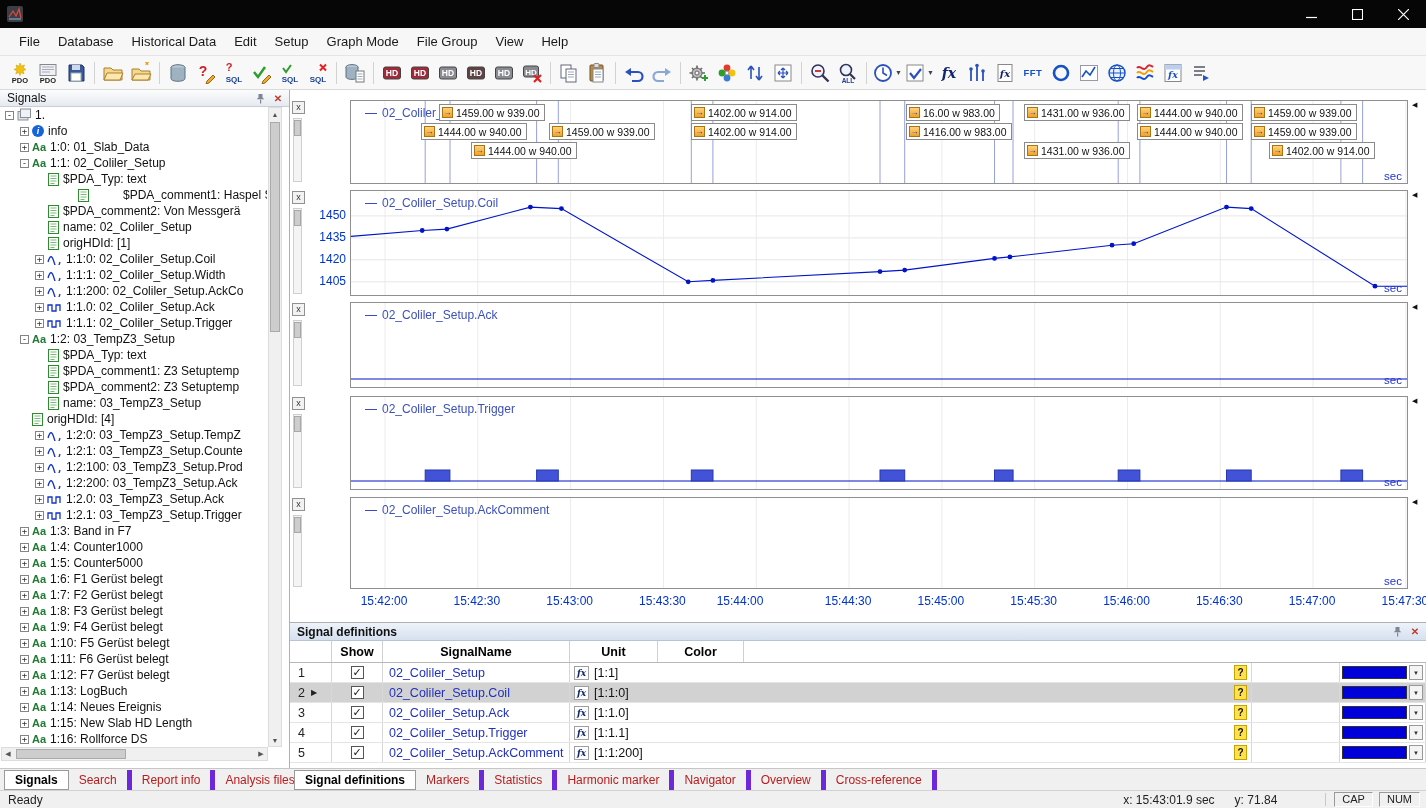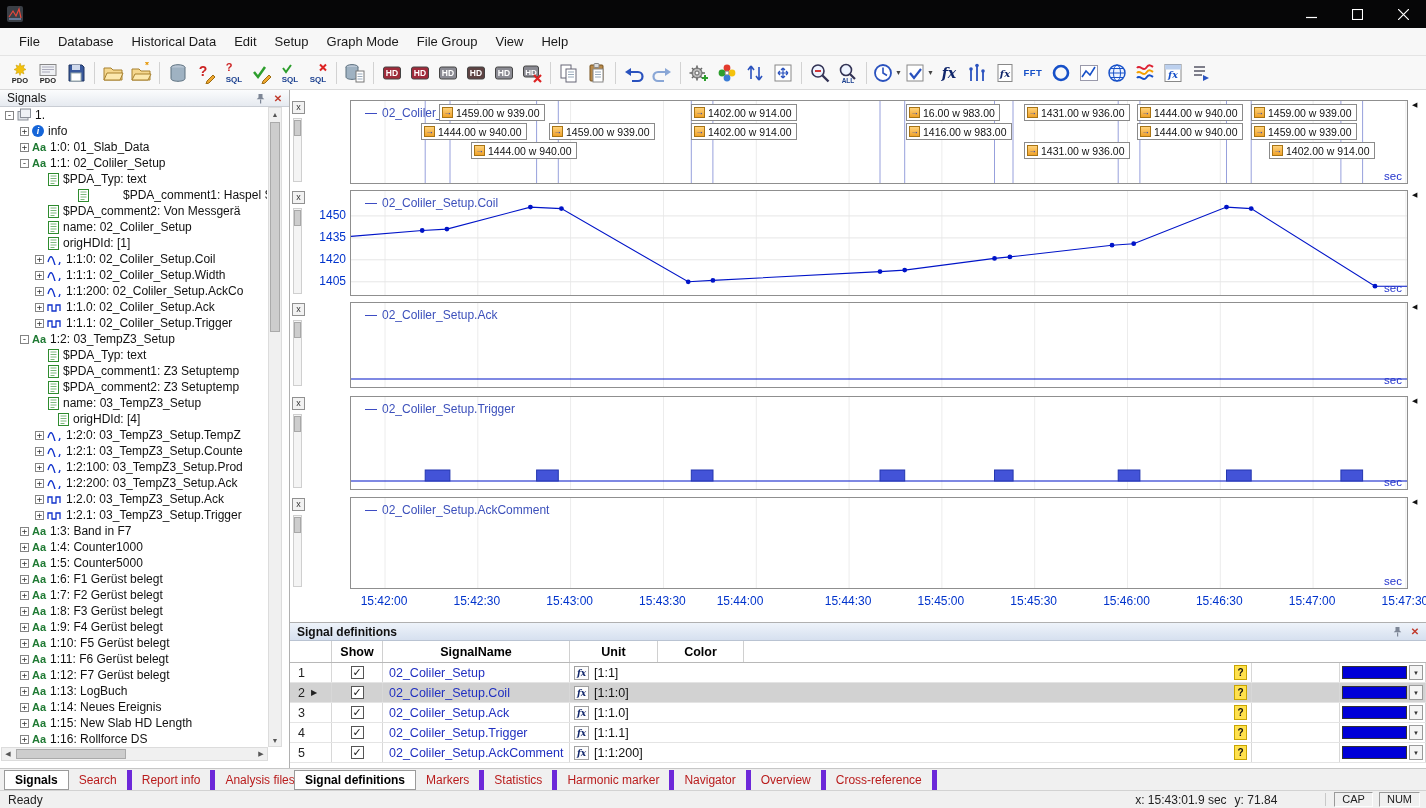--- a/index.html
+++ b/index.html
@@ -78,21 +78,21 @@
   .cdd{width:14px;height:15px;border:1px solid #999;background:#f4f4f4;font-size:6px;text-align:center;line-height:14px;color:#333;flex:none;}
   
   #tabsbar{position:absolute;left:0;top:768px;width:1426px;height:22px;background:#f0f0f0;border-top:1px solid #c6c6c6;}
   #left-tabs{position:absolute;left:4px;top:1px;display:flex;}
   #bottom-tabs{position:absolute;left:294px;top:1px;display:flex;}
   .tab{display:inline-flex;align-items:center;height:20px;padding:0 10px;font-size:12px;color:#b91c1c;border-right:5px solid #6d28d9;white-space:nowrap;}
   .tab.active{background:#fff;border:1px solid #9a9a9a;color:#000;font-weight:bold;}
   #statusbar{position:absolute;left:0;top:790px;width:1426px;height:18px;background:#f0f0f0;border-top:1px solid #d2d2d2;display:flex;align-items:center;font-size:12px;color:#222;}
   #status-ready{margin-left:8px;}
   .sb-fill{flex:1;}
-  #status-x{margin-right:8px;}
+  #status-x{margin-right:20px;}
   #status-y{margin-right:48px;}
   .sb-sep{width:1px;height:13px;background:#c8c8c8;margin-right:8px;}
   .sb-box{border:1px solid;border-color:#9a9a9a #fdfdfd #fdfdfd #9a9a9a;padding:0 7px;margin-right:6px;font-size:11px;height:15px;line-height:13px;}
 </style>
 </head>
 <body>
 
 <div id="titlebar">
   <span id="app-icon">
     <svg width="16" height="16">
@@ -579,21 +579,21 @@
       <div class="trow" style="padding-left: 34px;">
         <span class="tspc"></span>
         <span class="ticon">
           <svg width="11" height="13">
             <rect x="0.5" y="0.5" width="10" height="12" fill="#fff" stroke="#2e8b2e"></rect>
             <path d="M2.5 3h6M2.5 5.5h6M2.5 8h6M2.5 10.5h4" stroke="#7cb87c"></path>
           </svg>
         </span>
         <span class="tlabel">name: 03_TempZ3_Setup</span>
       </div>
-      <div class="trow" style="padding-left: 44px;">
+      <div class="trow" style="padding-left: 18px;">
         <span class="tspc"></span>
         <span class="ticon">
           <svg width="11" height="13">
             <rect x="0.5" y="0.5" width="10" height="12" fill="#fff" stroke="#2e8b2e"></rect>
             <path d="M2.5 3h6M2.5 5.5h6M2.5 8h6M2.5 10.5h4" stroke="#7cb87c"></path>
           </svg>
         </span>
         <span class="tlabel">origHDId: [4]</span>
       </div>
       <div class="trow" style="padding-left: 34px;">

